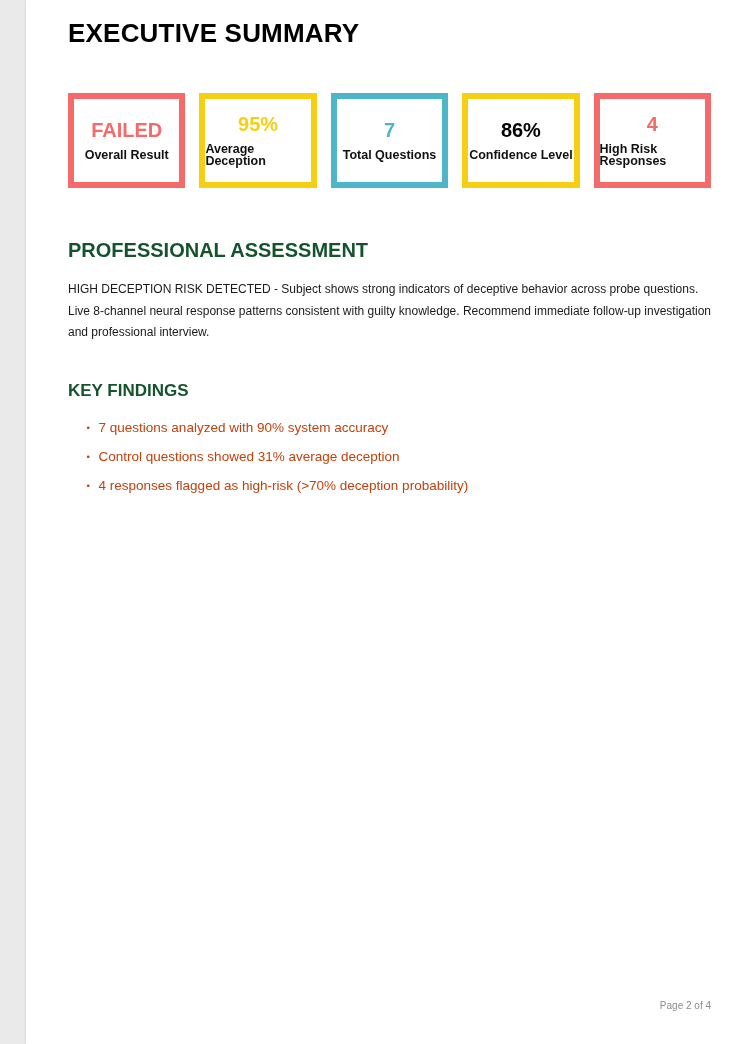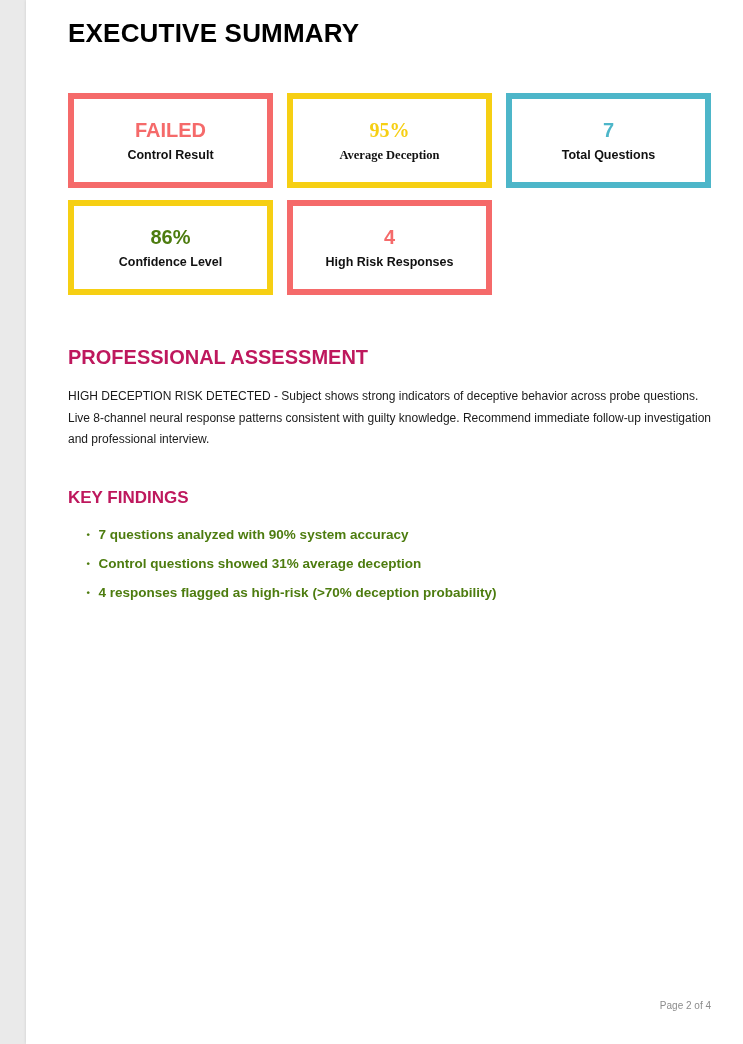--- a/index.html
+++ b/index.html
@@ -23,21 +23,21 @@
     padding-top: 18px;
     font-size: 26px;
     font-weight: 700;
     color: #000;
     letter-spacing: 0.2px;
   }
 
   .stats-grid {
     margin-top: 44px;
     display: grid;
-    grid-template-columns: repeat(3, 1fr);
+    grid-template-columns: repeat(5, 1fr);
     column-gap: 14px;
     row-gap: 12px;
   }
   .stat-card {
     height: 95px;
     border: 6px solid #ccc;
     background: #fff;
     display: flex;
     flex-direction: column;
     align-items: center;
@@ -52,42 +52,42 @@
   .stat-label {
     font-size: 12.5px;
     font-weight: 700;
     color: #111;
     line-height: 1;
   }
 
   .section-heading {
     font-size: 20px;
     font-weight: 700;
-    color: #be185d;
+    color: #14532d;
   }
   .assessment-section { margin-top: 51px; }
   .assessment-body {
     margin-top: 17px;
     font-size: 12px;
     line-height: 21.5px;
     color: #1a1a1a;
   }
 
   .findings-section { margin-top: 37px; }
   .findings-section .section-heading { font-size: 17px; }
   .findings-list {
     margin-top: 20px;
     list-style: none;
   }
   .findings-list li {
     padding-left: 18px;
     margin-bottom: 15.5px;
     font-size: 13.5px;
-    font-weight: 700;
-    color: #4d7c0f;
+    font-weight: 400;
+    color: #c2410c;
     line-height: 1;
   }
   .bullet-glyph {
     display: inline-block;
     margin-right: 8px;
     font-size: 13px;
     transform: scale(0.75);
   }
 
   .page-footer {
@@ -101,32 +101,32 @@
 </head>
 <body>
 
 <div class="page">
 
   <h1 class="doc-title">EXECUTIVE SUMMARY</h1>
 
   <div class="stats-grid">
     <div class="stat-card" style="border-color: rgb(245, 106, 106);">
       <div class="stat-value" style="color: rgb(245, 106, 106);">FAILED</div>
-      <div class="stat-label">Control Result</div>
+      <div class="stat-label">Overall Result</div>
     </div>
-    <div class="stat-card" style="border-color: rgb(246, 207, 19); font-family: Liberation Serif, serif;">
+    <div class="stat-card" style="border-color: rgb(246, 207, 19);">
       <div class="stat-value" style="color: rgb(246, 207, 19);">95%</div>
       <div class="stat-label">Average Deception</div>
     </div>
     <div class="stat-card" style="border-color: rgb(77, 182, 201);">
       <div class="stat-value" style="color: rgb(77, 182, 201);">7</div>
       <div class="stat-label">Total Questions</div>
     </div>
     <div class="stat-card" style="border-color: rgb(246, 207, 19);">
-      <div class="stat-value" style="color: #4d7c0f;">86%</div>
+      <div class="stat-value" style="color: #000000;">86%</div>
       <div class="stat-label">Confidence Level</div>
     </div>
     <div class="stat-card" style="border-color: rgb(245, 106, 106);">
       <div class="stat-value" style="color: rgb(245, 106, 106);">4</div>
       <div class="stat-label">High Risk Responses</div>
     </div>
   </div>
 
   <div class="assessment-section">
     <h2 class="section-heading">PROFESSIONAL ASSESSMENT</h2>

